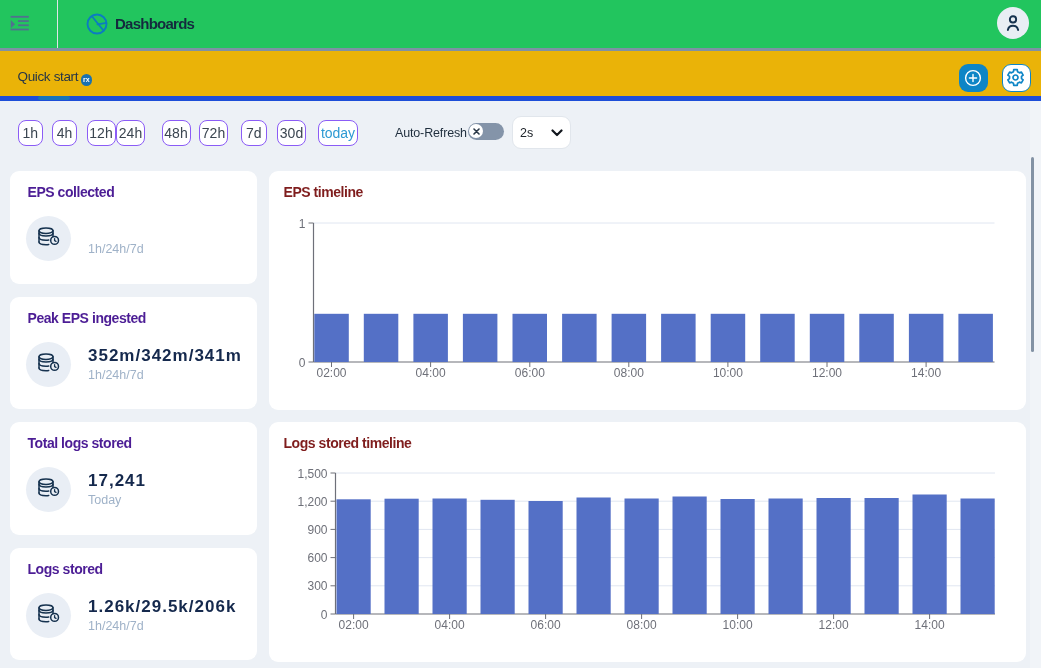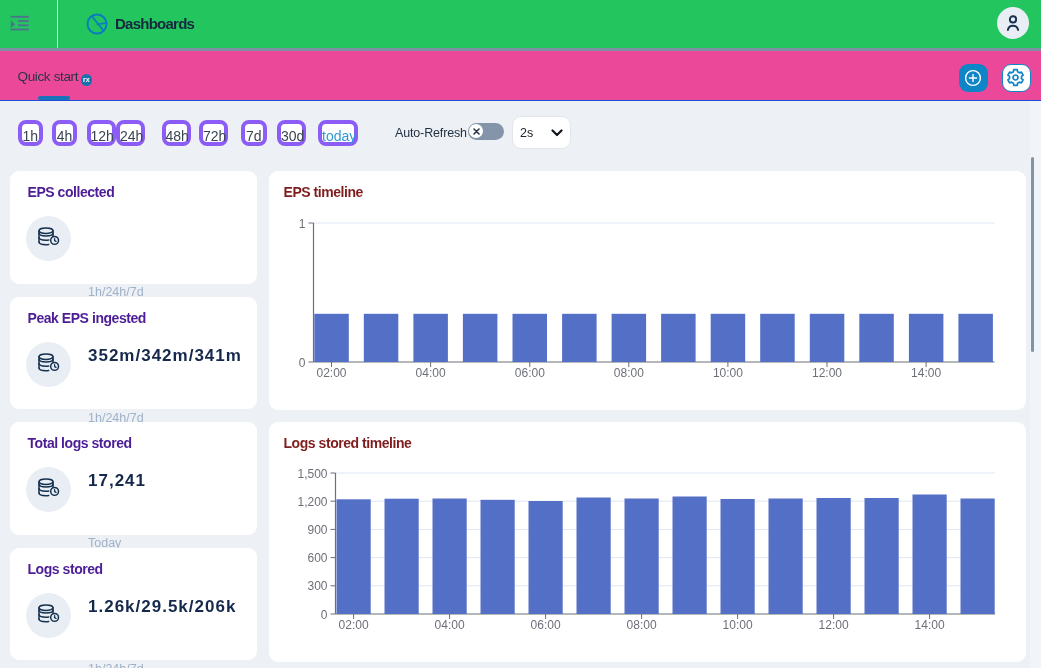--- a/index.html
+++ b/index.html
@@ -7,41 +7,41 @@
 body { font-family:"Liberation Sans", sans-serif; background:#edf1f6; position:relative; }
 .abs { position:absolute; }
 
 
 .header { position:absolute; left:0; top:0; width:1041px; height:51px; background:#22c55e; border-bottom:3px solid #7e91a4; }
 .hdiv { position:absolute; left:57px; top:0; width:1px; height:48px; background:#e0e4e9; }
 .appname { position:absolute; left:115px; top:0; height:48px; line-height:48px; font-size:15px; font-weight:bold; color:#15293e; letter-spacing:-0.75px; }
 .avatar { position:absolute; left:997px; top:7px; width:32px; height:32px; border-radius:50%; background:#e9eef4; }
 
 
-.tabbar { position:absolute; left:0; top:51px; width:1041px; height:50px; background:#ec4899; border-bottom:1px solid #1d4ed8; }
+.tabbar { position:absolute; left:0; top:51px; width:1041px; height:50px; background:#eab308; border-bottom:5px solid #1d4ed8; }
 .tabtext { position:absolute; left:17.5px; top:17.5px; font-size:13.5px; color:#273646; letter-spacing:-0.35px; }
 .badge { position:absolute; left:80.5px; top:23px; width:11.5px; height:11.5px; border-radius:50%; background:#1a71af; color:#fff; font-size:7px; font-weight:bold; text-align:center; line-height:11.5px; }
 .underline { position:absolute; left:37.5px; top:45px; width:32.5px; height:4px; background:#1774ba; border-radius:2px; }
 .plusbtn { position:absolute; left:959px; top:13px; width:28.5px; height:27.5px; border-radius:9px; background:#0d85c6; }
 .gearbtn { position:absolute; left:1002px; top:13px; width:28.5px; height:27.5px; border-radius:9px; background:#fff; border:1.6px solid #0d85c6; }
 
 
-.fbtn { position:absolute; top:119.5px; height:26px; background:#fff; border:4px solid #8b5cf6; border-radius:8px; font-size:14px; color:#3a4550; text-align:center; line-height:24px; font-family:"Liberation Sans", sans-serif; }
+.fbtn { position:absolute; top:119.5px; height:26px; background:#fff; border:1px solid #8b5cf6; border-radius:8px; font-size:14px; color:#3a4550; text-align:center; line-height:24px; font-family:"Liberation Sans", sans-serif; }
 .arlabel { position:absolute; left:389px; top:125.5px; font-size:12.5px; color:#1f2e3d; letter-spacing:-0.15px;margin-left:6px; }
 .toggle { position:absolute; left:467.5px; top:122.8px; width:36.5px; height:16.8px; border-radius:9px; background:#8494a9; }
 .knob { position:absolute; left:1.8px; top:1.4px; width:14px; height:14px; border-radius:50%; background:#fff; }
 .select { position:absolute; left:511.5px; top:116px; width:59.5px; height:33px; background:#fff; border:1.3px solid #e1e6ec; border-radius:9px; }
 .seltext { position:absolute; left:7.5px; top:8.5px; font-size:12.5px; color:#20262c; }
 
 
 .card { position:absolute; background:#fff; border-radius:9px; }
 .ctitle { position:absolute; left:17.5px; top:12.5px; font-size:14px; font-weight:bold; color:#4c1d95; letter-spacing:-0.45px; }
 .iconcirc { position:absolute; left:15.5px; top:44.5px; width:45px; height:45px; border-radius:50%; background:#e9eef5; }
 .bigval { position:absolute; left:78px; top:48.5px; font-size:17px; font-weight:bold; color:#15294d; letter-spacing:1.0px; }
-.subval { position:absolute; left:78px; top:71px; font-size:12.5px; color:#9fb2c8;margin-top:43px; }
+.subval { position:absolute; left:78px; top:71px; font-size:12.5px; color:#9fb2c8; }
 .chtitle { position:absolute; left:14.5px; top:12.5px; font-size:14px; font-weight:bold; color:#7f1d1d; letter-spacing:-0.45px; }
 
 
 .sbtrack { position:absolute; left:1029.5px; top:101px; width:11.5px; height:567px; background:#f1f4f8; }
 .sbthumb { position:absolute; left:1030.5px; top:157px; width:3.5px; height:195px; background:#8392a4; border-radius:2px; }
 </style>
 </head>
 <body>
 
 <svg width="0" height="0" style="position:absolute">

